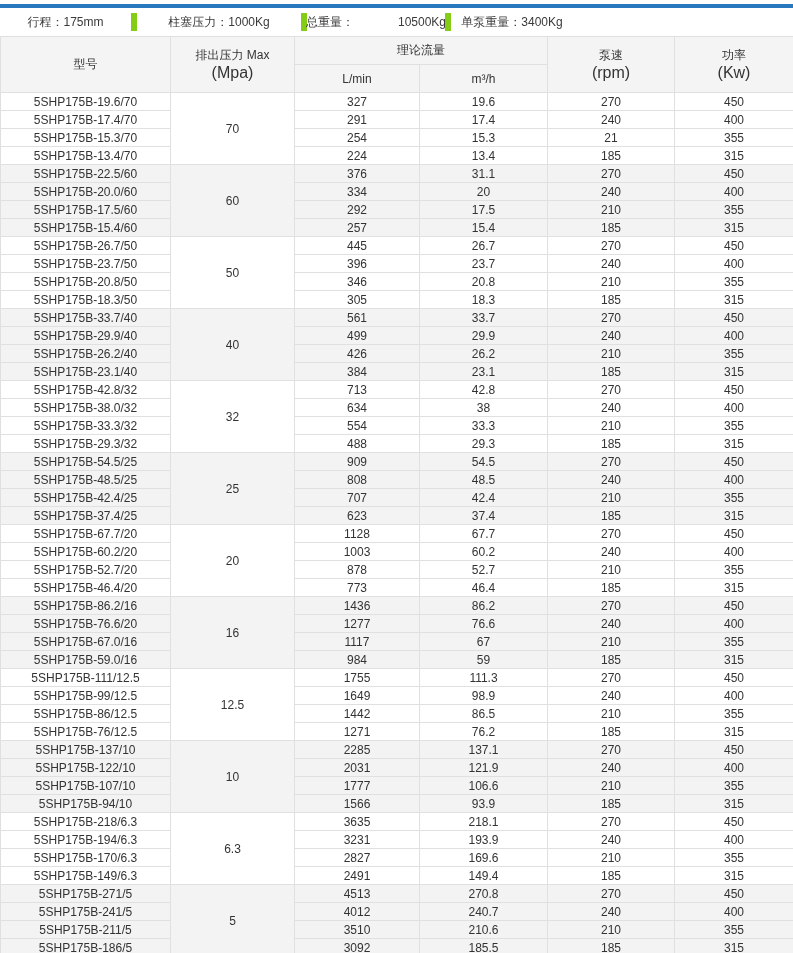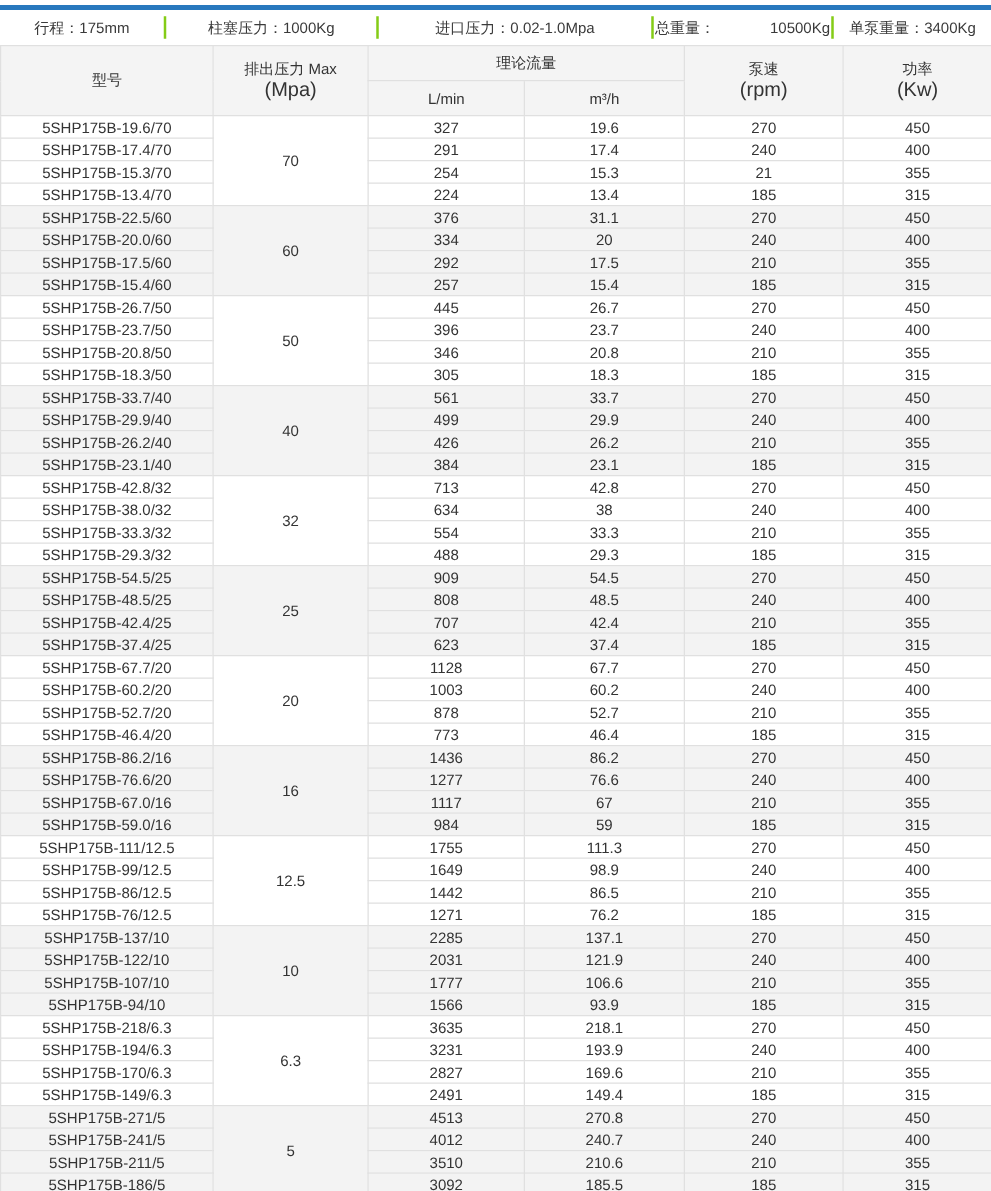--- a/index.html
+++ b/index.html
@@ -17,21 +17,21 @@
   }
   .top-accent{height:4px;background:var(--accent);}
   .info-bar{
     height:28px;display:flex;align-items:center;
     font-size:12px;color:#3a3a3a;
   }
   .info-item{
     height:18px;line-height:18px;display:flex;align-items:center;justify-content:center;
     box-sizing:border-box;white-space:nowrap;
   }
-  .info-item + .info-item{border-left:2px solid #84cc16;}
+  .info-item + .info-item{border-left:6px solid #84cc16;}
   .i0{width:131px;} .i1{width:170px;} .i2{width:220px;} .i3{width:144px;gap:44px;} .i4{width:128px;align-items:center;}
   table.spec{
     width:793px;border-collapse:collapse;table-layout:fixed;
     font-size:12px;color:var(--text);
   }
   table.spec th,table.spec td{
     border:1px solid var(--border);
     padding:0;text-align:center;vertical-align:middle;
     font-weight:400;overflow:hidden;white-space:nowrap;
   }
@@ -52,24 +52,20 @@
   <div class="top-accent"></div>
 
   <div class="info-bar">
     <div class="info-item i0">
       <span>行程：</span>
         <span>175mm</span>
     </div>
     <div class="info-item i1">
       <span>柱塞压力：</span>
         <span>1000Kg</span>
-    </div>
-    <div class="info-item i2">
-      <span>进口压力：</span>
-        <span>0.02-1.0Mpa</span>
     </div>
     <div class="info-item i3">
       <span>总重量：</span>
         <span>10500Kg</span>
     </div>
     <div class="info-item i4">
       <span>单泵重量：</span>
         <span>3400Kg</span>
     </div>
   </div>

